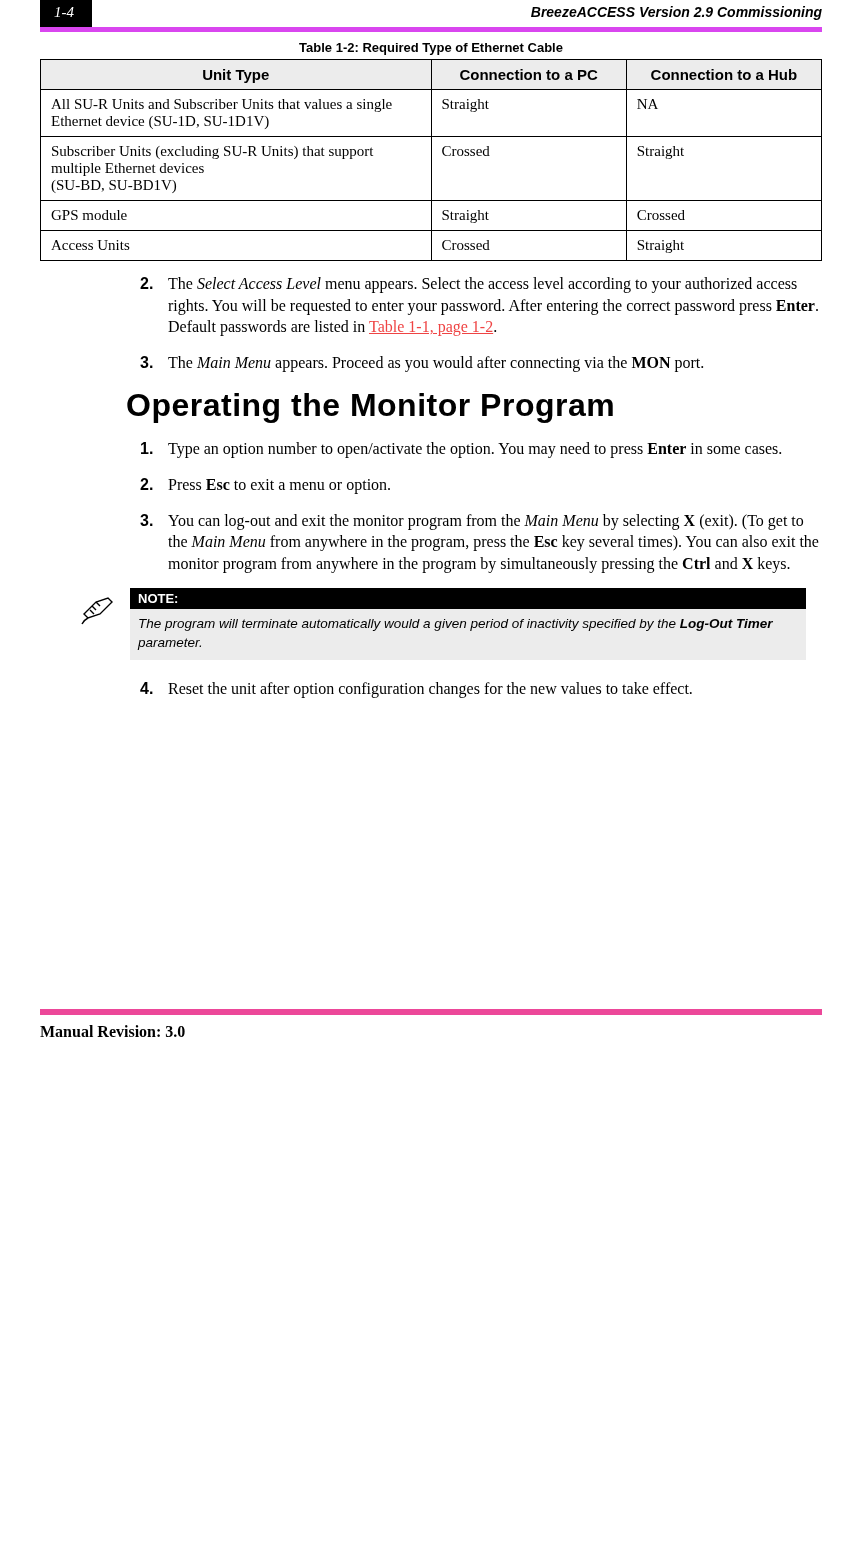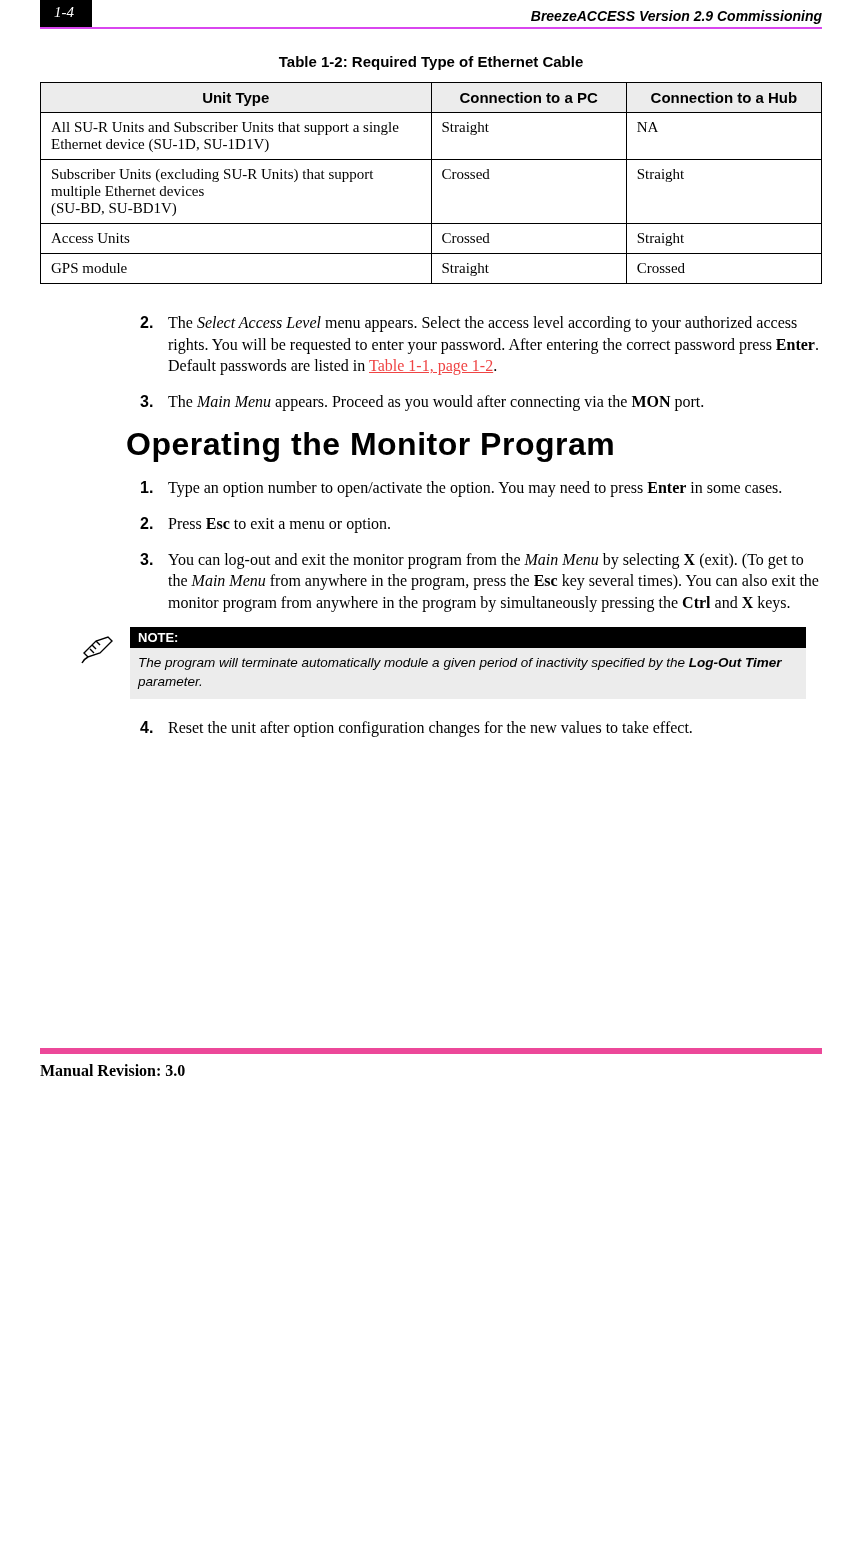--- a/index.html
+++ b/index.html
@@ -10,23 +10,23 @@
     color: #000;
     width: 862px;
   }
   .page {
     width: 862px;
     padding: 0 40px 40px 40px;
     box-sizing: border-box;
   }
   .header-bar {
     display: flex;
-    align-items: center;
-    border-bottom: 2px solid #d946ef;
-    margin-bottom: 24px;
+    align-items: flex-start;
+    border-bottom: 5px solid #d946ef;
+    margin-bottom: 8px;
   }
   .page-num-box {
     background: #000;
     color: #fff;
     font-style: italic;
     font-family: Georgia, serif;
     padding: 4px 18px 6px 14px;
     font-size: 15px;
   }
   .doc-title {
@@ -35,27 +35,27 @@
     font-weight: bold;
     font-style: italic;
     font-size: 14px;
     padding-top: 4px;
     font-family: Arial, Helvetica, sans-serif;
   }
   .table-caption {
     text-align: center;
     font-weight: bold;
     font-family: Arial, Helvetica, sans-serif;
-    font-size: 15px;
-    margin-bottom: 12px;
+    font-size: 13px;
+    margin-bottom: 4px;
   }
   table.cable {
     width: 100%;
     border-collapse: collapse;
-    margin-bottom: 28px;
+    margin-bottom: 12px;
   }
   table.cable th, table.cable td {
     border: 1px solid #000;
     padding: 6px 10px;
     text-align: left;
     vertical-align: top;
     font-size: 15px;
   }
   table.cable th {
     background: #ececec;
@@ -150,39 +150,39 @@
   <table class="cable">
     <thead>
       <tr>
         <th style="width:50%">Unit Type</th>
         <th style="width:25%">Connection to a PC</th>
         <th style="width:25%">Connection to a Hub</th>
       </tr>
     </thead>
     <tbody>
       <tr>
-        <td>All SU-R Units and Subscriber Units that support a single Ethernet device (SU-1D, SU-1D1V)</td>
+        <td>All SU-R Units and Subscriber Units that values a single Ethernet device (SU-1D, SU-1D1V)</td>
         <td>Straight</td>
         <td>NA</td>
       </tr>
       <tr>
         <td style="white-space:pre-line">Subscriber Units  (excluding SU-R Units) that support multiple Ethernet devices
 (SU-BD, SU-BD1V)</td>
         <td>Crossed</td>
         <td>Straight</td>
       </tr>
       <tr>
+        <td>GPS module</td>
+        <td>Straight</td>
+        <td>Crossed</td>
+      </tr>
+      <tr>
         <td>Access Units</td>
         <td>Crossed</td>
         <td>Straight</td>
-      </tr>
-      <tr>
-        <td>GPS module</td>
-        <td>Straight</td>
-        <td>Crossed</td>
       </tr>
     </tbody>
   </table>
 
   <div class="list-item">
     <div class="list-num">2.</div>
     <div class="list-body">
       <span>The </span><span class="italic">Select Access Level</span><span> menu appears. Select the access level according to your authorized access rights. You will be requested to enter your password. After entering the correct password press </span><span class="serif-bold">Enter</span><span>. Default passwords are listed in </span><a class="link">Table 1-1, page 1-2</a><span>.</span>
     </div>
   </div>
@@ -224,21 +224,21 @@
           <path d="M6 24 L18 12 L30 8 L34 12 L22 24 L10 28 Z"></path>
           <path d="M18 12 L22 16"></path>
           <path d="M10 28 Q6 30 4 34"></path>
           <path d="M14 16 L18 20 M12 20 L16 24"></path>
         </g>
       </svg>
     </div>
     <div class="note-content">
       <div class="note-head">NOTE:</div>
       <div class="note-body">
-        <span>The program will terminate automatically module a given period of inactivity specified by the </span><span style="font-weight:bold;font-style:italic">Log-Out Timer</span><span> parameter.</span>
+        <span>The program will terminate automatically would a given period of inactivity specified by the </span><span style="font-weight:bold;font-style:italic">Log-Out Timer</span><span> parameter.</span>
       </div>
     </div>
   </div>
 
   <div class="list-item">
     <div class="list-num">4.</div>
     <div class="list-body">Reset the unit after option configuration changes for the new values to take effect.</div>
   </div>
 
   <div class="footer">Manual Revision: 3.0</div>

